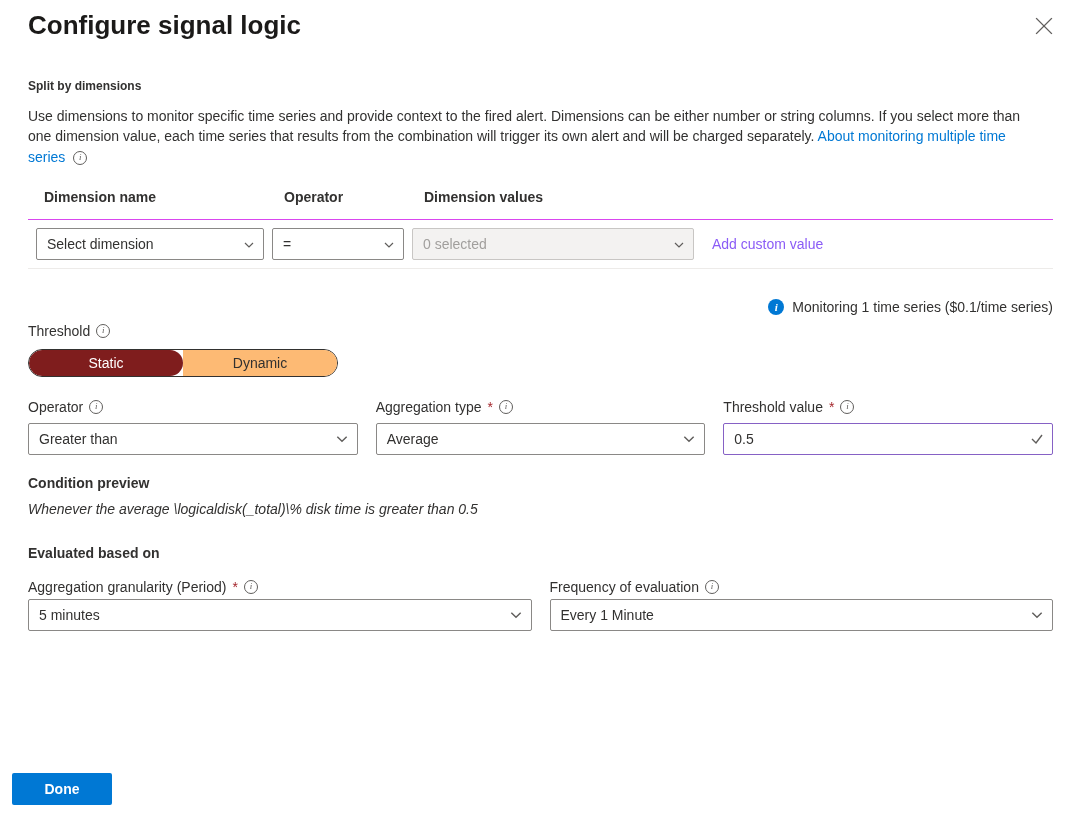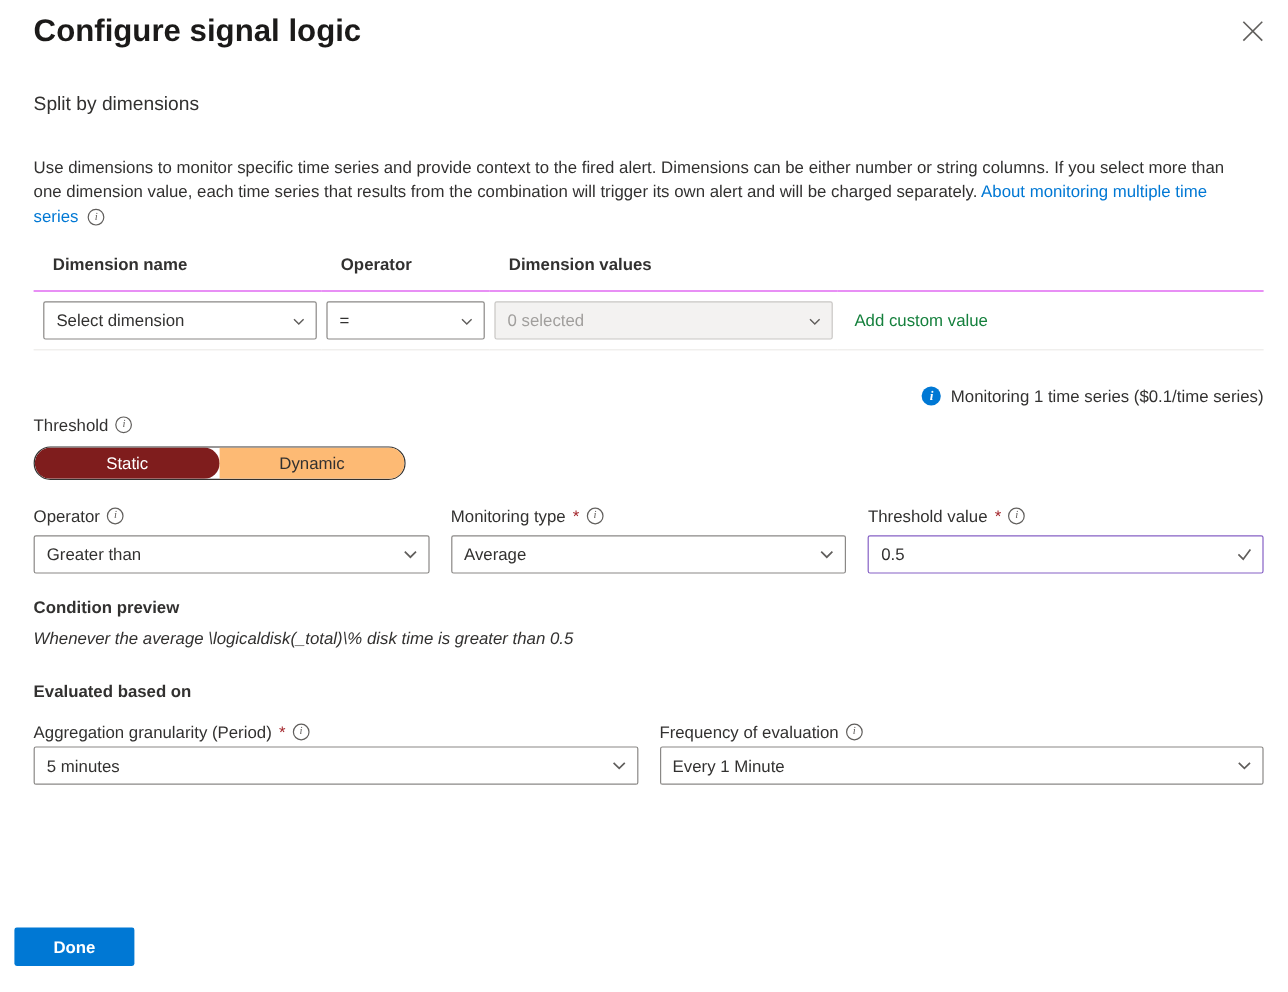--- a/index.html
+++ b/index.html
@@ -37,23 +37,23 @@
     font-weight: 600;
     color: #1b1a19;
   }
   .close-x {
     width: 18px; height: 18px;
     cursor: pointer;
     color: #605e5c;
   }
   .close-x svg { width: 100%; height: 100%; }
   .section-title {
-    font-size: 16px;
-    font-weight: 400;
-    margin-bottom: 32px;
+    font-size: 12px;
+    font-weight: 700;
+    margin-bottom: 13px;
   }
   .desc {
     font-size: 14px;
     line-height: 1.45;
     color: #323130;
     margin-bottom: 14px;
     max-width: 1000px;
   }
   .link { color: #0078d4; cursor: pointer; text-decoration: none; }
   .info-circle {
@@ -109,21 +109,21 @@
     transform: translateY(-50%);
     width: 12px; height: 12px;
     color: #605e5c;
   }
   .select .chev svg { width: 100%; height: 100%; }
   .textish {
     height: 32px;
     display: flex;
     align-items: center;
     padding: 0 10px;
-    color: #15803d;
+    color: #8b5cf6;
     cursor: text;
   }
   .monitoring-row {
     display: flex;
     justify-content: flex-end;
     align-items: center;
     gap: 8px;
     margin: 30px 0 8px;
     color: #323130;
     font-size: 14px;
@@ -338,21 +338,21 @@
           <span>Greater than</span>
           <span class="chev">
             <svg viewBox="0 0 12 12" fill="none" stroke="currentColor" stroke-width="1.2">
                 <polyline points="2,4 6,8 10,4"></polyline>
               </svg>
           </span>
         </div>
       </div>
       <div class="col">
         <div class="field-label">
-          <span>Monitoring type</span>
+          <span>Aggregation type</span>
             <span class="req">*</span>
           <span class="info-circle">i</span>
         </div>
         <div class="value-select">
           <span>Average</span>
           <span class="chev">
             <svg viewBox="0 0 12 12" fill="none" stroke="currentColor" stroke-width="1.2">
                 <polyline points="2,4 6,8 10,4"></polyline>
               </svg>
           </span>

